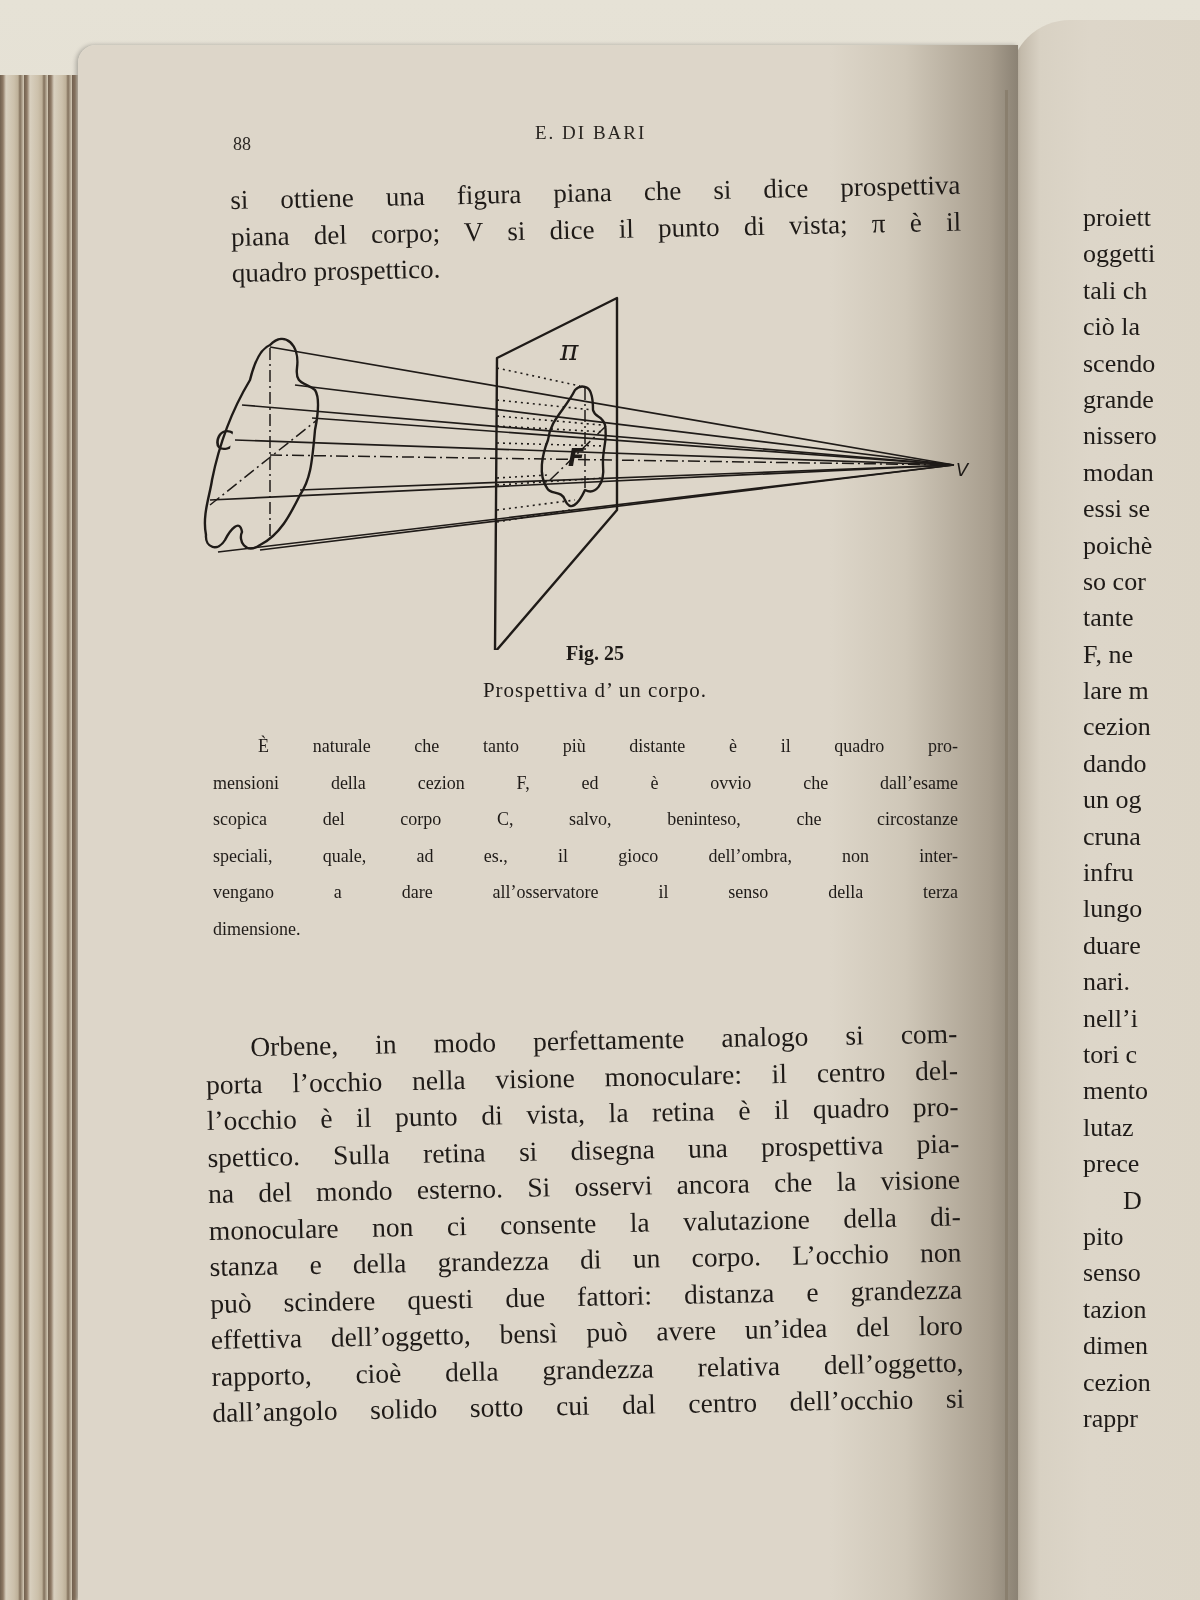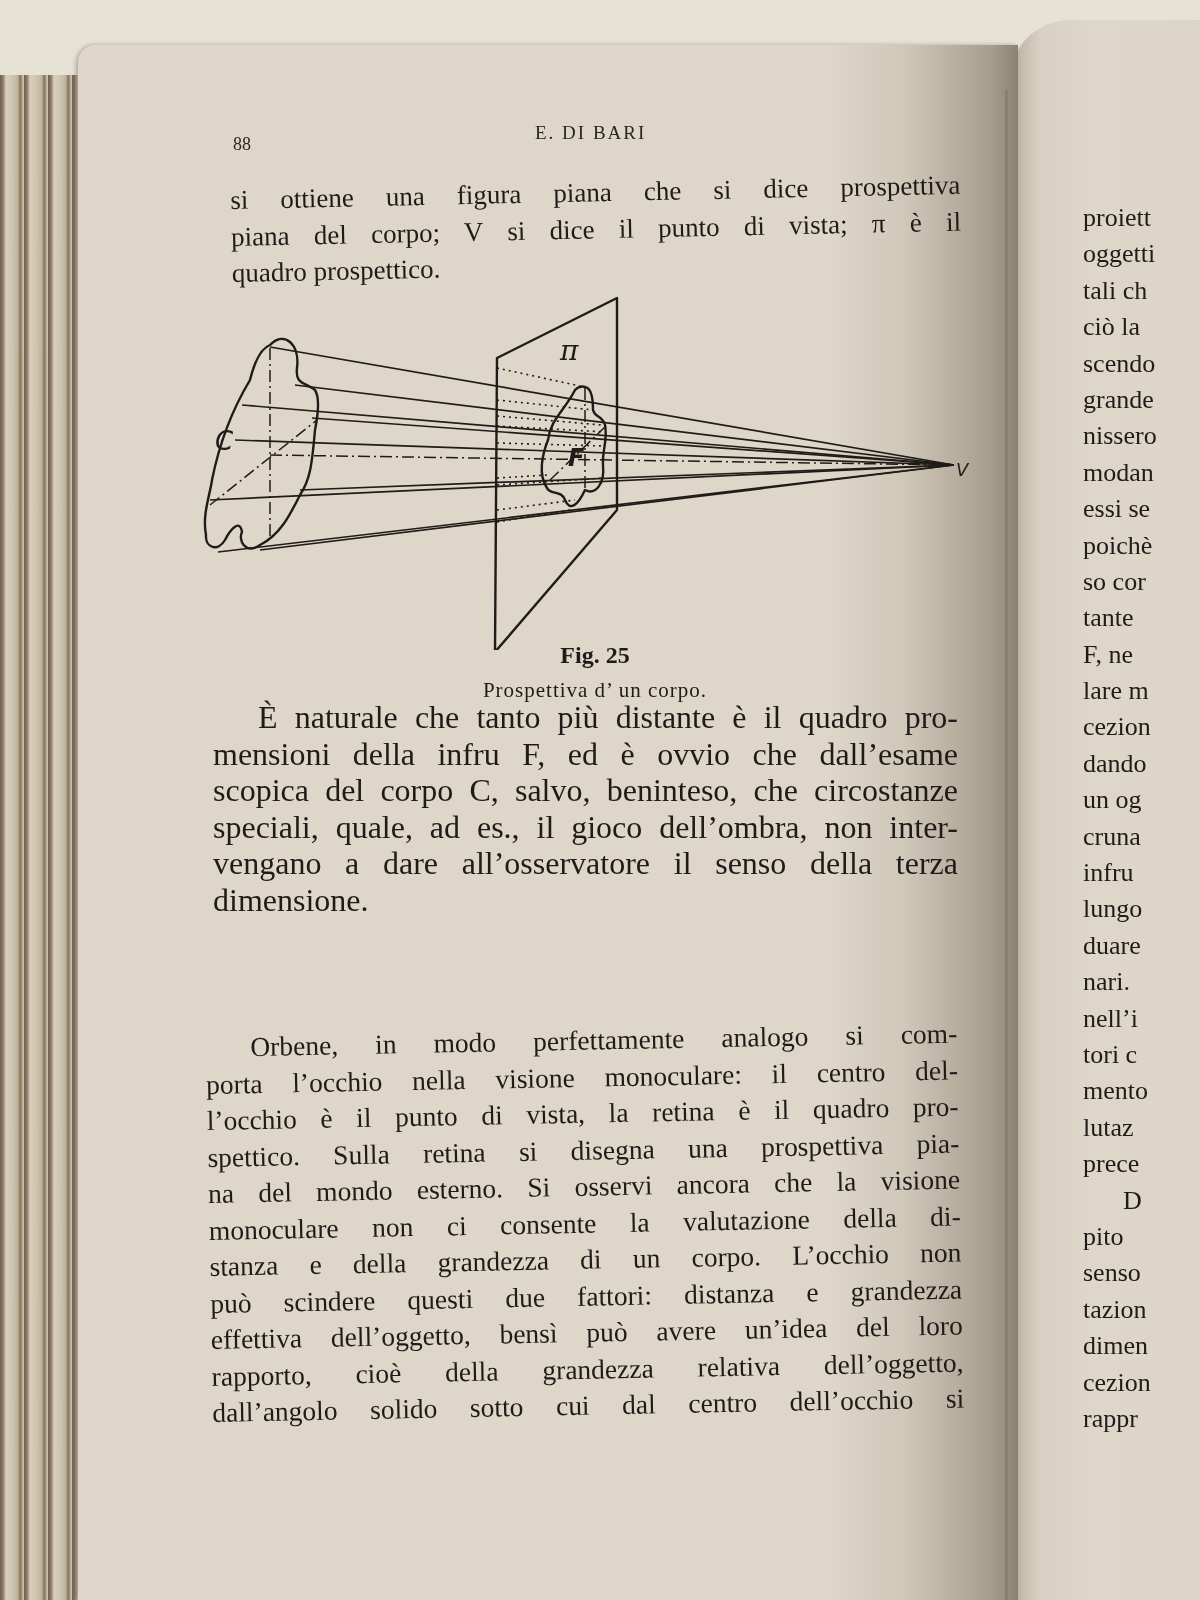--- a/index.html
+++ b/index.html
@@ -45,29 +45,29 @@
     }
 
     .text-block {
       position: absolute; left: 230px; width: 730px; color: #1f1b18;
       font-family: "Liberation Serif", serif; font-size: 27px; line-height: 36.5px;
     }
     .text-block p { margin: 0; text-align: justify; text-align-last: justify; }
     .text-block p.last { text-align-last: left; }
     .indent { text-indent: 45px; }
     .intro { top: 182px; transform: rotate(-1.2deg); transform-origin: left top; }
-    .para1 { top: 699px; left: 213px; width: 745px; font-size: 32px; }
+    .para1 { top: 728px; left: 213px; width: 745px; font-size: 18px; }
     .para2 { top: 1030px; left: 205px; width: 752px; font-size: 27.5px; transform: rotate(-1.1deg); transform-origin: left top; }
 
     .figure { position: absolute; left: 200px; top: 290px; width: 780px; height: 360px; }
     .fig-caption {
       position: absolute; left: 0; width: 1190px; text-align: center; color: #1f1b18;
       font-family: "Liberation Serif", serif;
     }
-    .fig-num { top: 642px; font-size: 24px; font-weight: bold; }
+    .fig-num { top: 642px; font-size: 20px; font-weight: bold; }
     .fig-title { top: 678px; font-size: 21px; font-weight: normal; letter-spacing: 1px; }
 
     .right-col {
       position: absolute; left: 1083px; top: 200px; width: 140px; color: #1f1b18;
       font-family: "Liberation Serif", serif; font-size: 26px; line-height: 36.4px;
       white-space: nowrap; overflow: hidden;
     }
     .right-col div { height: 36.4px; }
     .right-col .ind { padding-left: 40px; }
   </style>
@@ -139,21 +139,21 @@
     <text x="368" y="176" font-size="24" font-style="italic" font-weight="bold" fill="#1f1b18" font-family="DejaVu Sans, sans-serif">F</text>
     <text x="756" y="186" font-size="18" font-style="italic" fill="#1f1b18" font-family="DejaVu Sans, sans-serif">V</text>
   </svg>
 </div>
 
 <div class="fig-caption fig-num">Fig. 25</div>
 <div class="fig-caption fig-title">Prospettiva d’ un corpo.</div>
 
 <div class="text-block para1">
   <p class="indent">È naturale che tanto più distante è il quadro pro-</p>
-  <p>mensioni della infru F, ed è ovvio che dall’esame</p>
+  <p>mensioni della cezion F, ed è ovvio che dall’esame</p>
   <p>scopica del corpo C, salvo, beninteso, che circostanze</p>
   <p>speciali, quale, ad es., il gioco dell’ombra, non inter-</p>
   <p>vengano a dare all’osservatore il senso della terza</p>
   <p class="last">dimensione.</p>
 </div>
 
 <div class="text-block para2">
   <p class="indent">Orbene, in modo perfettamente analogo si com-</p>
   <p>porta l’occhio nella visione monoculare: il centro del-</p>
   <p>l’occhio è il punto di vista, la retina è il quadro pro-</p>

